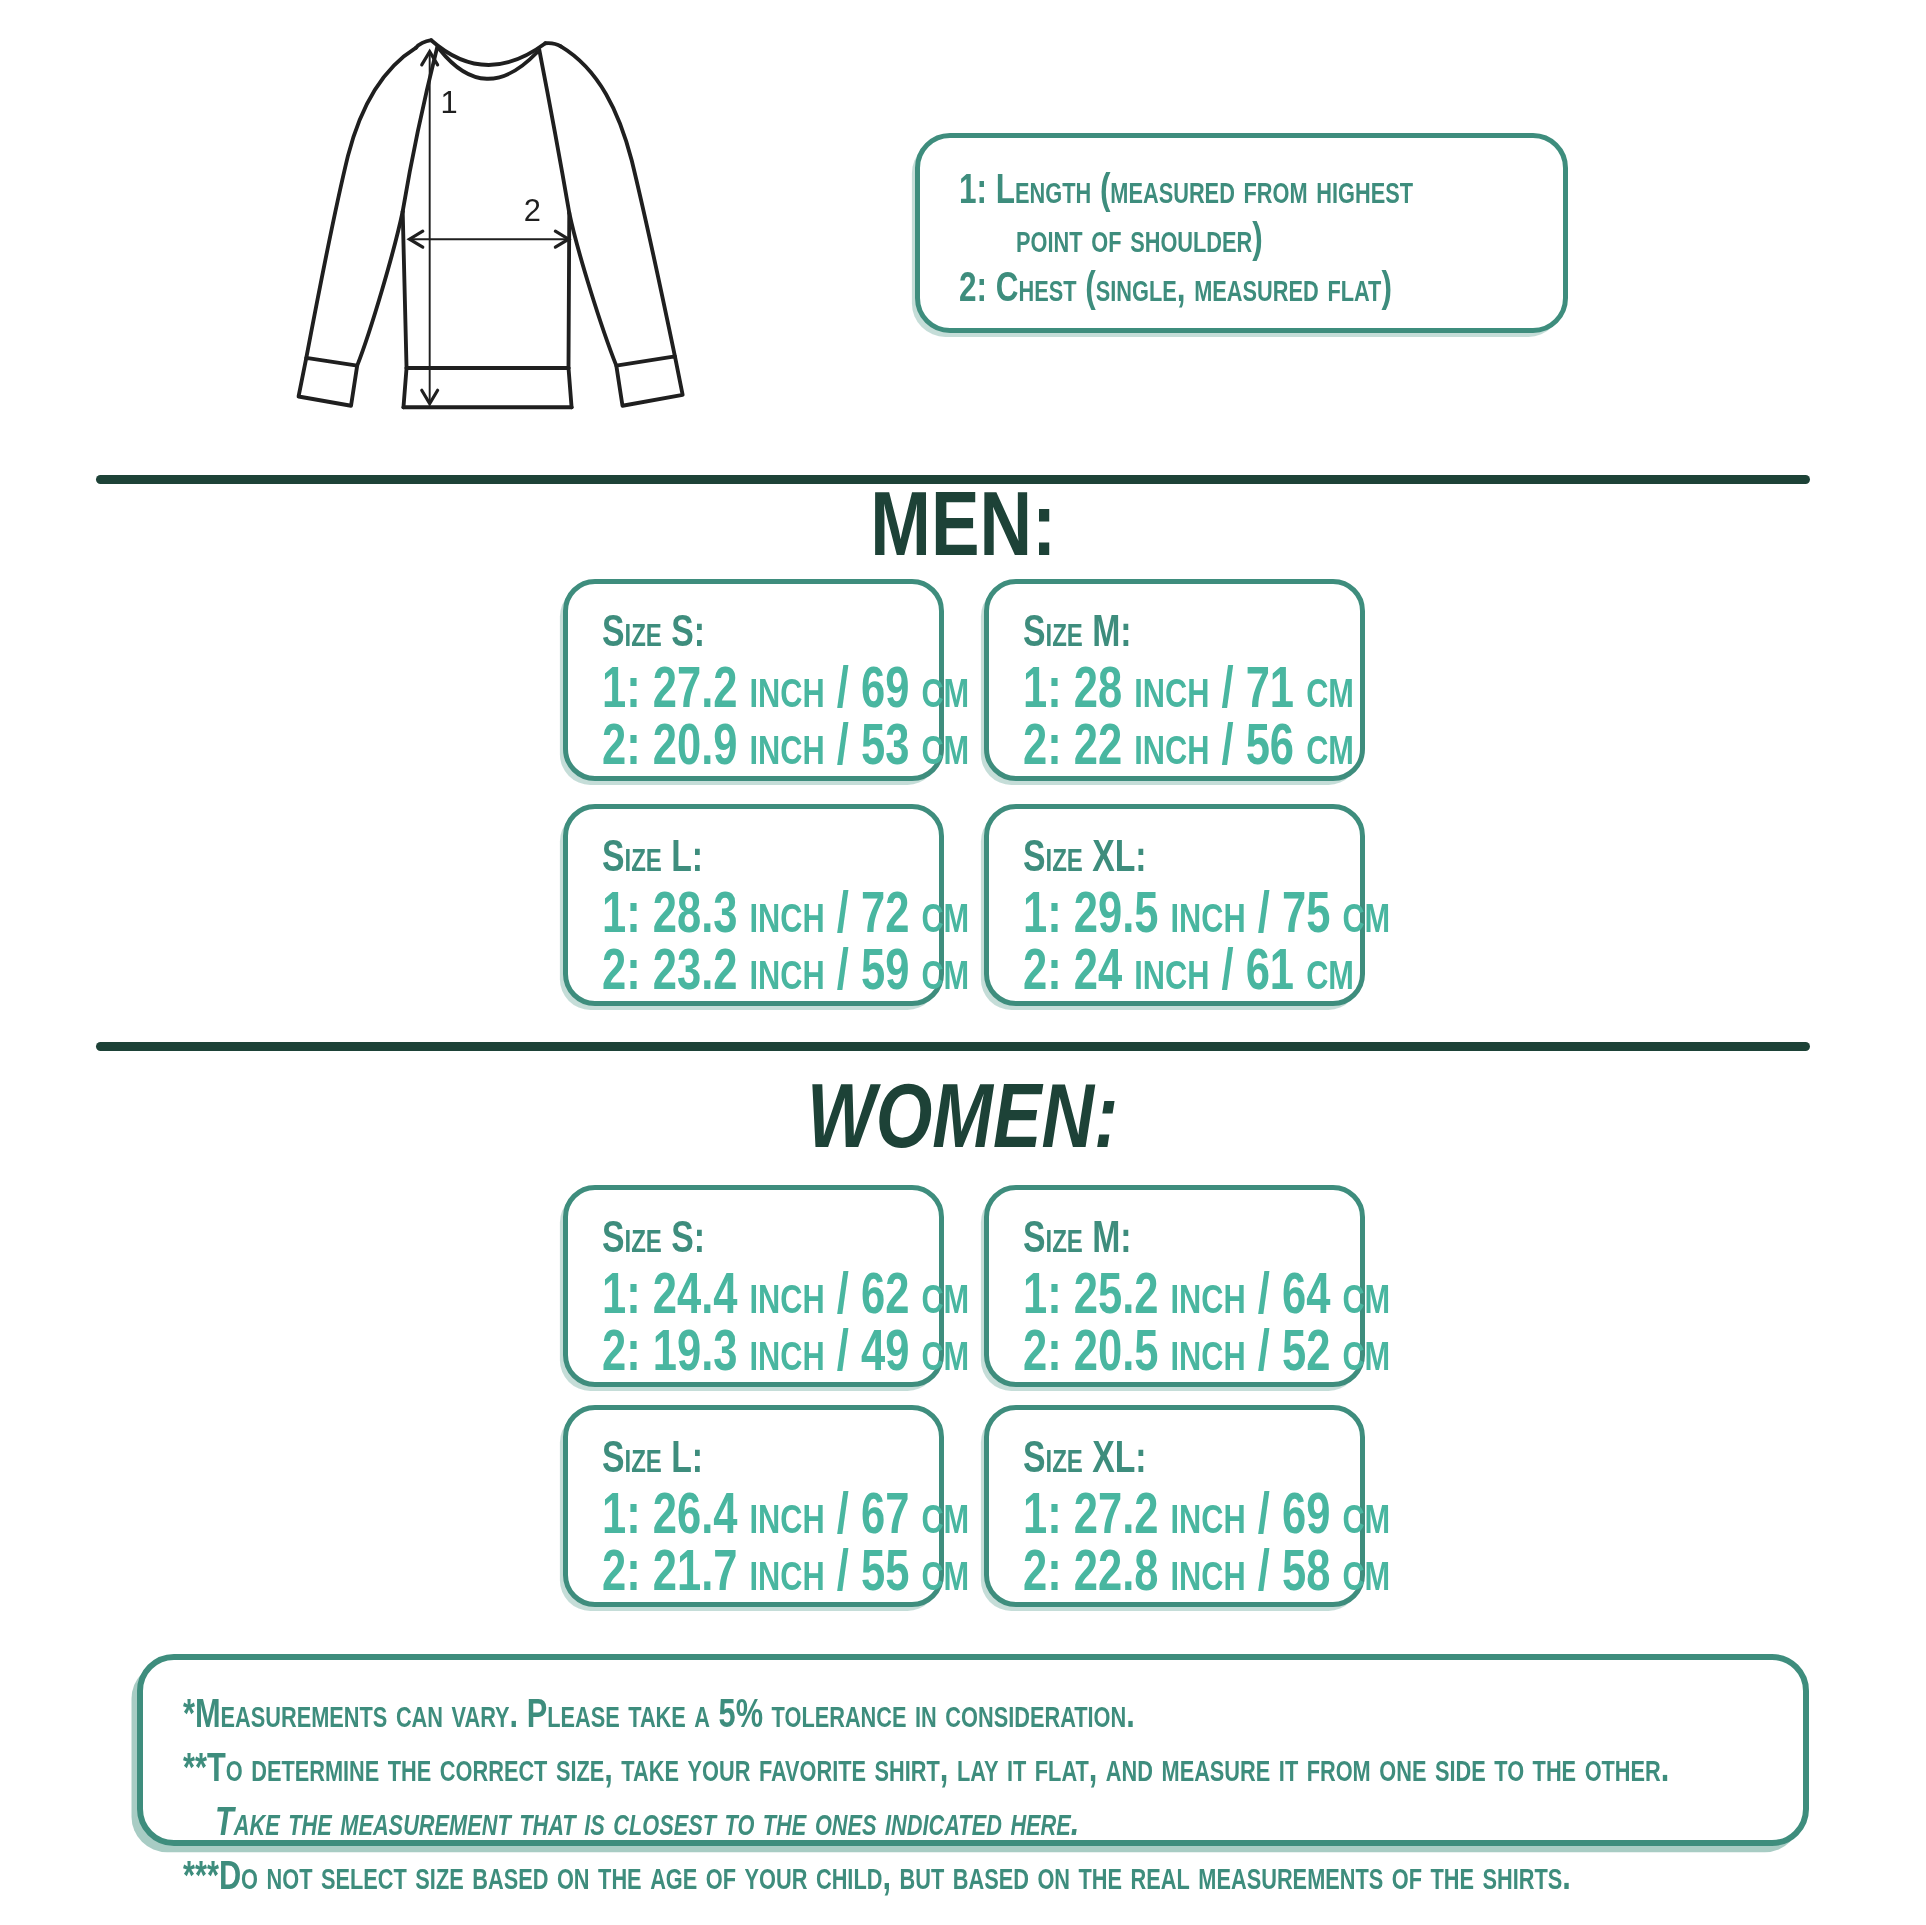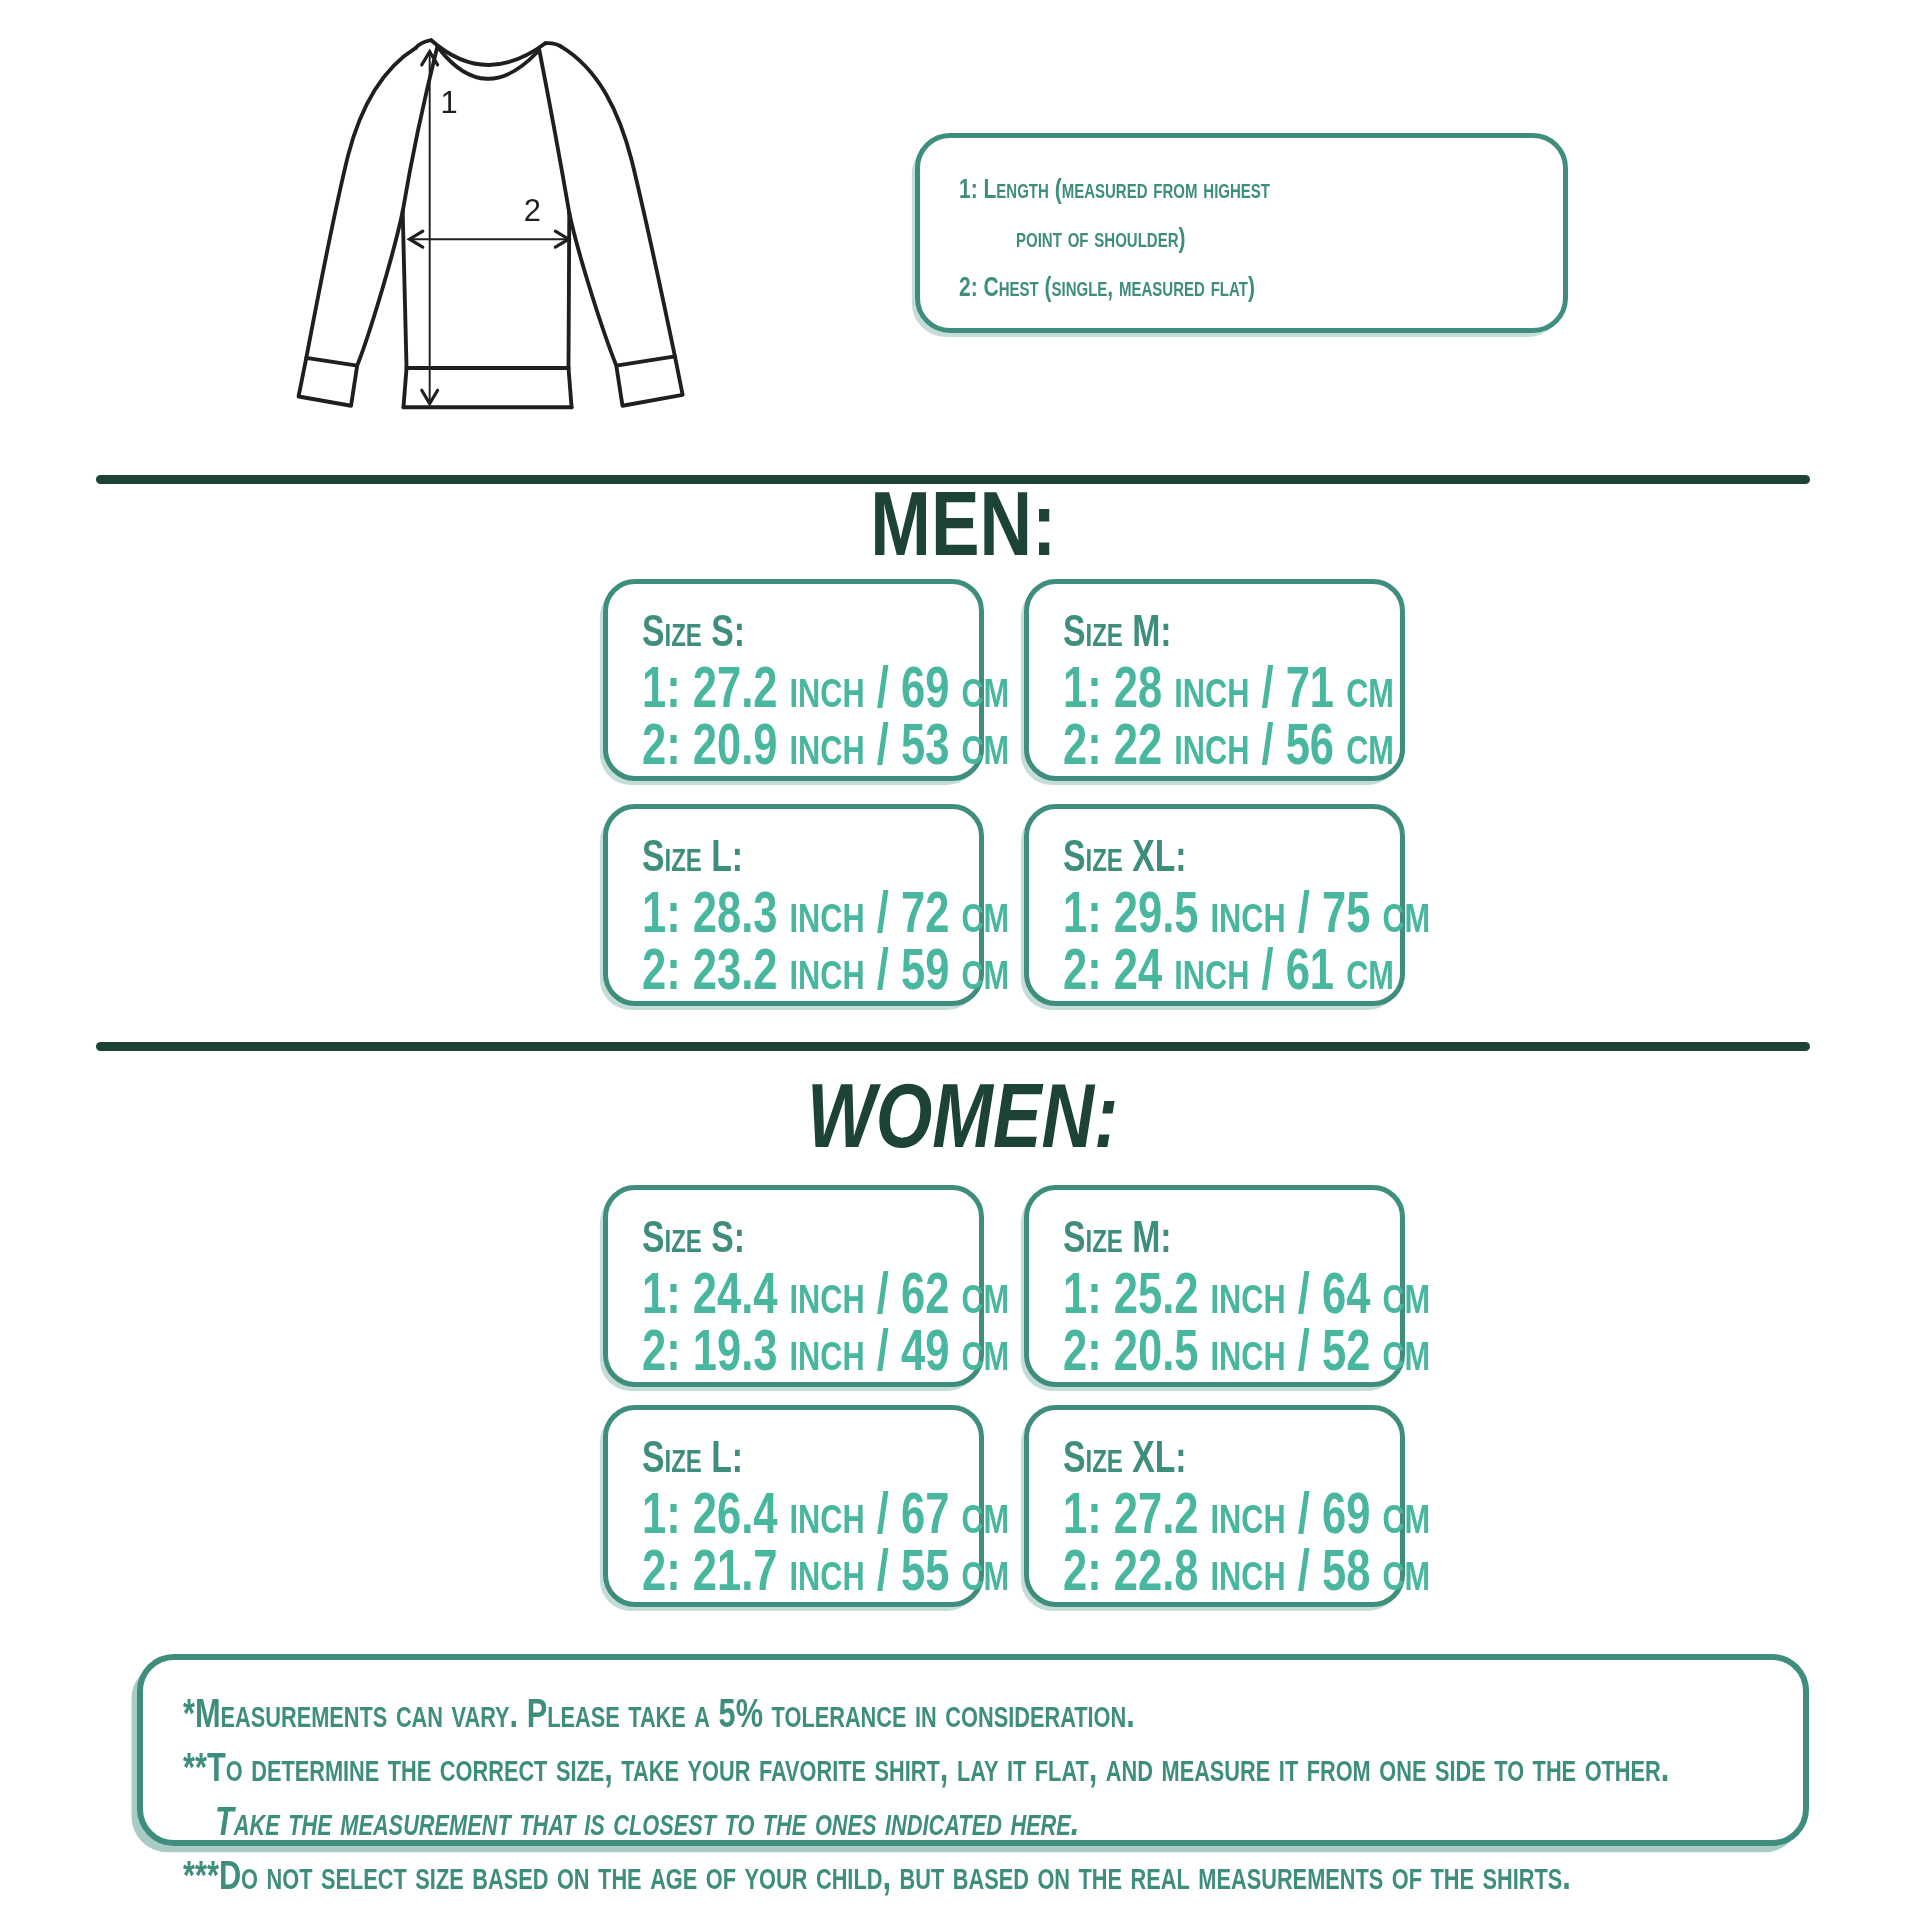--- a/index.html
+++ b/index.html
@@ -27,39 +27,38 @@
     transform-origin:50% 55%;
     font-weight:700;
   }
   
   .legend{
     position:absolute;left:915px;top:133px;width:653px;height:200px;
     box-sizing:border-box;border:5.4px solid #3e8d7d;border-radius:35px;
     background:#fff;box-shadow:-4.6px 5.4px 0 -1.5px rgba(62,141,125,0.30);
     padding:26px 15.4px 0 39px;color:#3e8d7d;
   }
-  .legend-line{font-size:28px;line-height:49px;}
+  .legend-line{font-size:42px;line-height:49px;}
   .legend-line.indent{margin-left:57px;}
   
   .divider{
     position:absolute;left:96px;width:1714px;height:8.5px;
     background:#1d4237;border-radius:4.6px;
   }
   
   .section-title{
     position:absolute;left:0;width:1926px;text-align:center;
     color:#1d4237;font-size:91px;line-height:86px;
   }
   
   .size-box{
     position:absolute;width:381px;height:202px;box-sizing:border-box;
     border:5.4px solid #3e8d7d;border-radius:32px;background:#fff;
     box-shadow:-4.6px 5.4px 0 -1.5px rgba(62,141,125,0.30);
     padding:18.5px 0 0 34px;
-    margin-left:40px;
   }
   .size-label{font-size:45px;line-height:55px;color:#3e8d7d;}
   .size-line{font-size:58px;line-height:57px;color:#49b6a0;}
   
   .footer{
     position:absolute;left:137px;top:1654px;width:1672px;height:192px;
     box-sizing:border-box;border:6.2px solid #3e8d7d;border-radius:37px;
     background:#fff;box-shadow:-7px 7.7px 0 -1.5px rgba(62,141,125,0.45);
     padding:26px 0 0 40px;color:#3e8d7d;
   }

